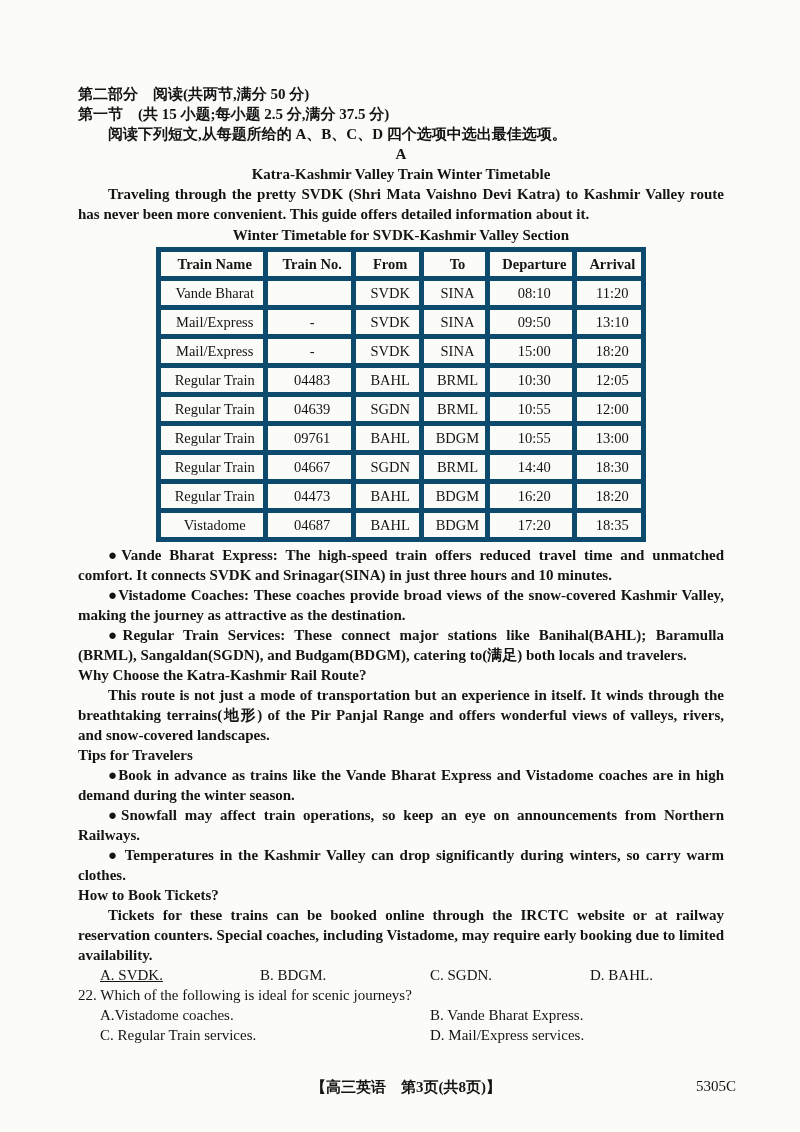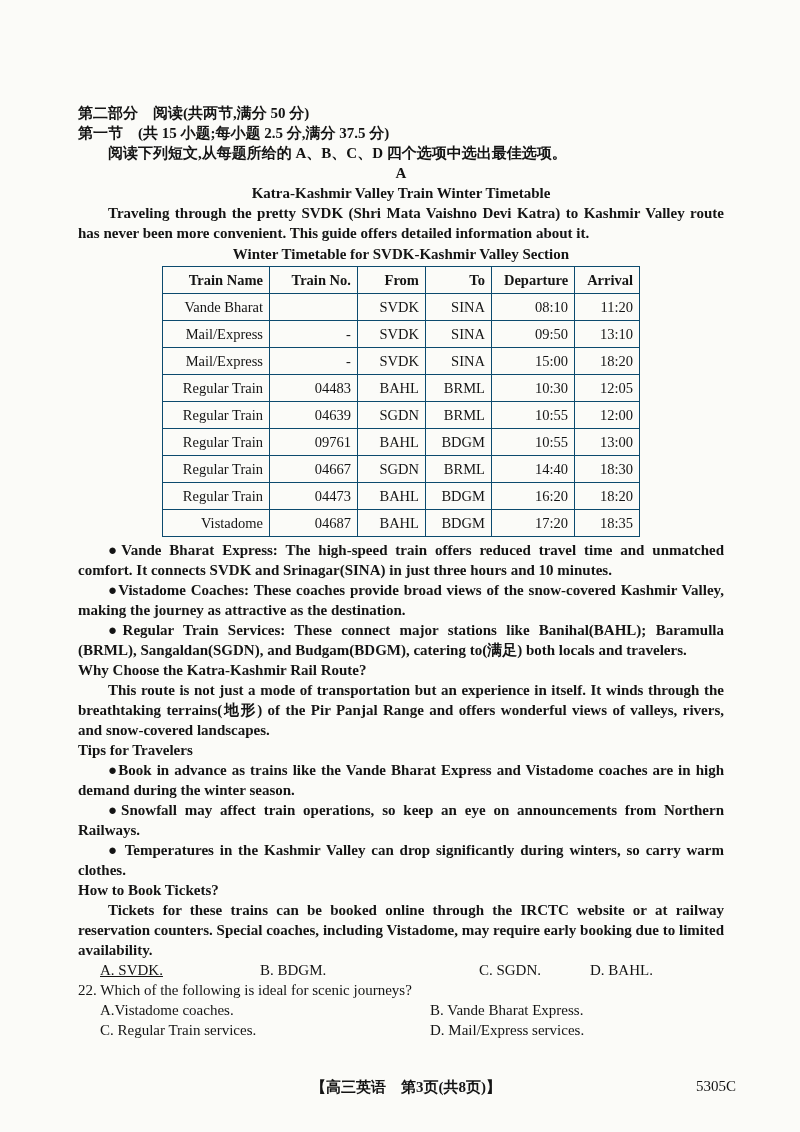--- a/index.html
+++ b/index.html
@@ -9,51 +9,50 @@
     background: #fbfbf8;
     color: #141414;
     font-family: "Liberation Serif", "DejaVu Serif", serif;
     position: relative;
     overflow: hidden;
   }
   .page {
     padding: 84px 76px 0 78px;
     font-size: 15px;
     line-height: 20px;
-    margin-top: 19px;
   }
   .bold { font-weight: bold; }
   .center { text-align: center; }
   .justify { text-align: justify; }
   .indent { text-indent: 2em; font-weight: bold; }
   p { margin: 0; }
   .caption { margin: 1px 0 2px; }
 
   table {
     border-collapse: collapse;
     margin: 2px auto 3px;
     table-layout: fixed;
   }
   th, td {
-    border: 1px solid #0c4a6e;
+    border: 5px solid #0c4a6e;
     font-size: 14.5px;
     height: 27px;
     padding: 2px 6px 2px 12px;
-    text-align: right;
+    text-align: center;
     vertical-align: middle;
     overflow: hidden;
     white-space: nowrap;
   }
   th { font-weight: bold; }
 
   .q-block { margin-top: 0px; }
   .opts-row { margin-left: 22px; display: flex; }
   .opts-row .opt1 { width: 160px; text-decoration: underline; }
   .opts-row .opt2 { width: 170px; }
-  .opts-row .opt3 { width: 160px; text-align: center; }
+  .opts-row .opt3 { width: 160px; }
   .opts-grid {
     margin-left: 22px;
     display: grid;
     grid-template-columns: 330px auto;
   }
 
   .footer {
     position: absolute;
     left: 0; right: 0;
     top: 1078px;

